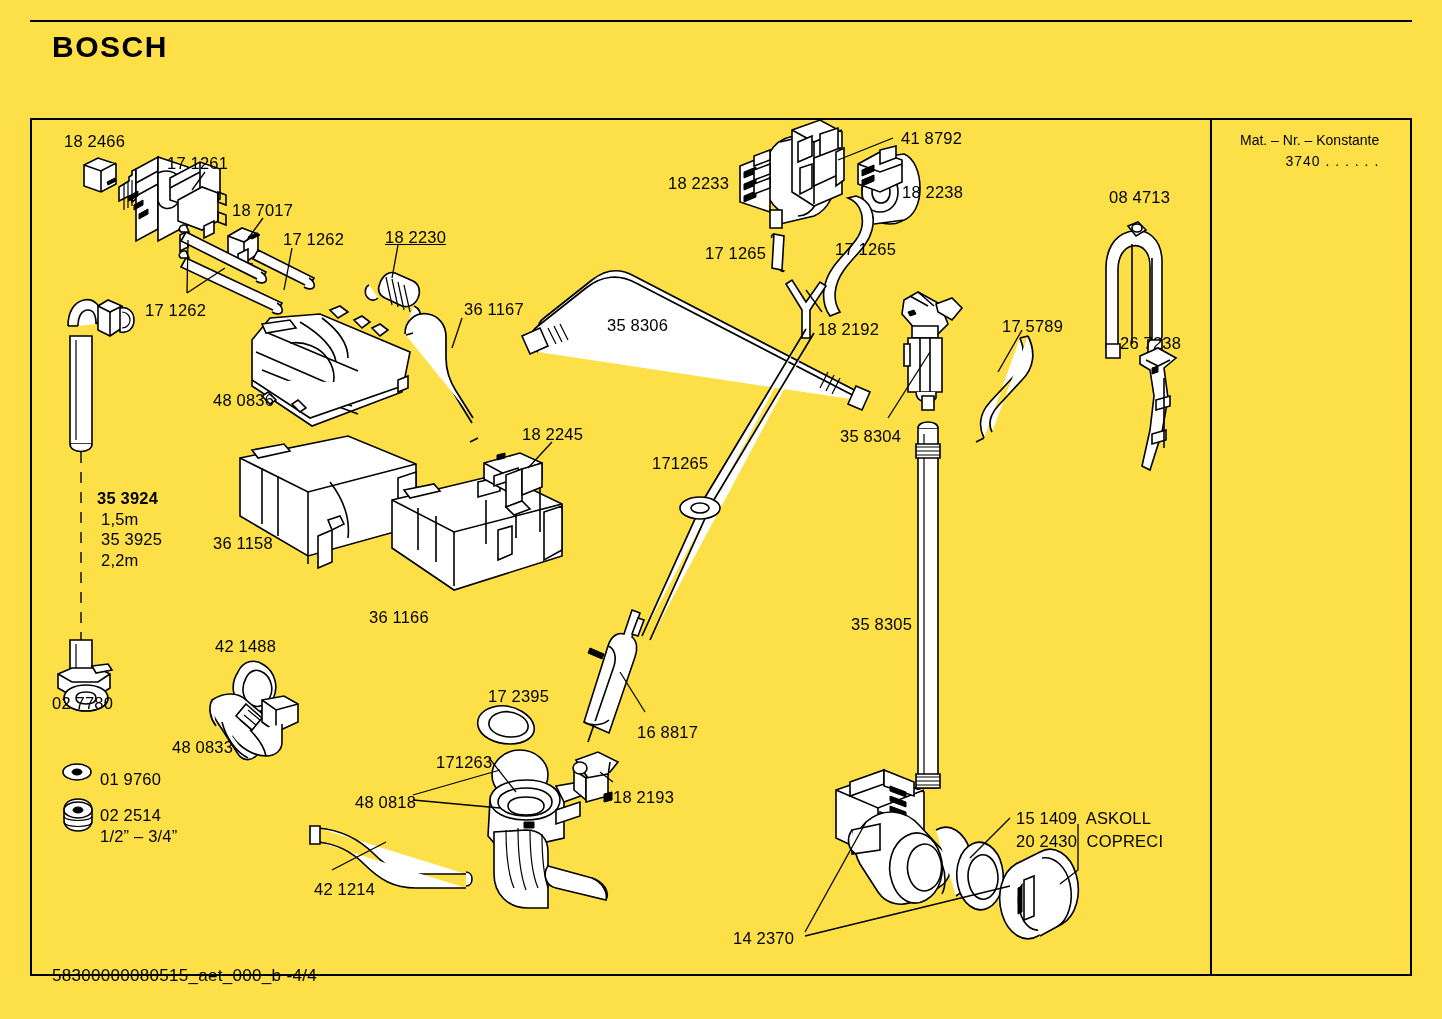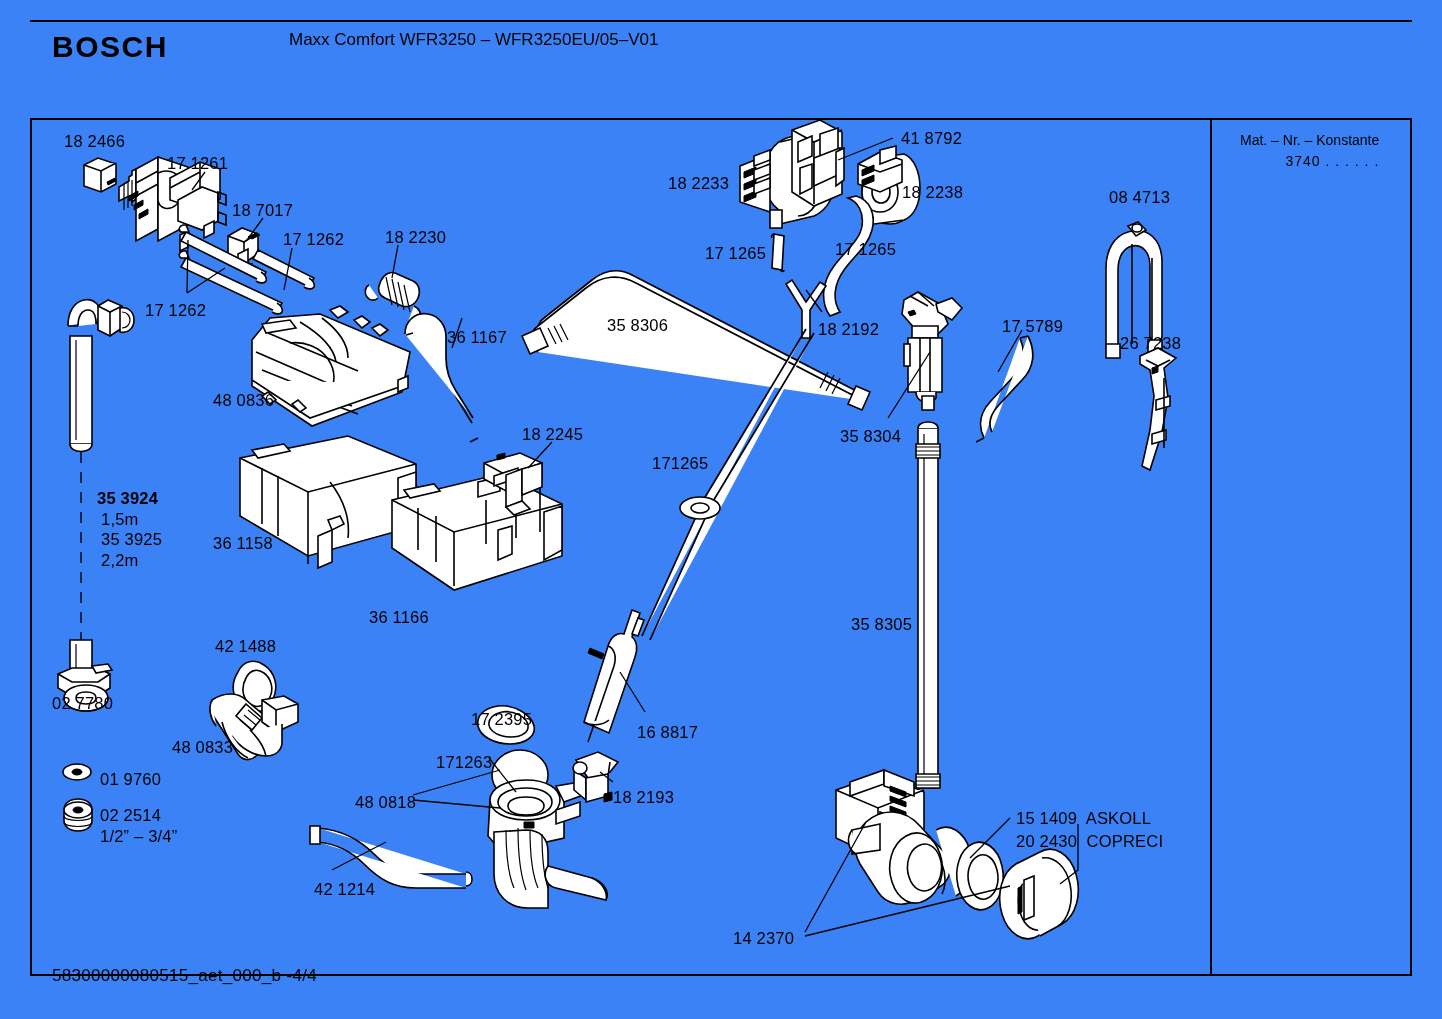--- a/index.html
+++ b/index.html
@@ -6,21 +6,21 @@
   * { box-sizing: border-box; }
   html, body {
     margin: 0; padding: 0;
     background: #ffffff;
     font-family: "Liberation Sans", sans-serif;
   }
   #sheet {
     position: relative;
     width: 1442px;
     height: 1019px;
-    background: #3b82f6;
+    background: #fde047;
     overflow: hidden;
     padding-left: 12px;
   }
 
   
   .brand {
     position: absolute;
     left: 52px; top: 30px;
     font-weight: bold;
     font-size: 30px;
@@ -108,21 +108,20 @@
   .dash { stroke: #000; stroke-width: 1.4; fill: none; stroke-dasharray: 11 9; }
 </style>
 </head>
 <body>
 
 <div id="sheet">
 
   <div class="rule-top"></div>
 
   <div class="brand">BOSCH</div>
-  <div class="model-title">Maxx Comfort WFR3250 – WFR3250EU/05–V01</div>
 
 
   <div class="frame"></div>
   <div class="divider-v"></div>
 
   <div class="matnr">
     <div>Mat. – Nr. – Konstante</div>
     <div class="row2">3740 .  .     .    .   .   .</div>
   </div>
 
@@ -539,22 +538,22 @@
       <path class="lead" d="M1010 818 L970 858 M1078 824 L1078 870 L1060 884"></path>
     </g>
   </svg>
 
   <div id="labels">
       <div class="lbl" style="left: 64px; top: 131px;">18 2466</div>
       <div class="lbl" style="left: 167px; top: 153px;">17 1261</div>
       <div class="lbl" style="left: 232px; top: 200px;">18 7017</div>
       <div class="lbl" style="left: 283px; top: 229px;">17 1262</div>
       <div class="lbl" style="left: 145px; top: 300px;">17 1262</div>
-      <div class="lbl" style="left: 385px; top: 227px;">18 2230</div>
-      <div class="lbl" style="left: 447px; top: 299px; margin-top: 28px;">36 1167</div>
+      <div class="lbl" style="left: 385px; top: 227px; text-decoration: underline;">18 2230</div>
+      <div class="lbl" style="left: 464px; top: 299px;">36 1167</div>
       <div class="lbl" style="left: 213px; top: 390px;">48 0836</div>
       <div class="lbl" style="left: 522px; top: 424px;">18 2245</div>
       <div class="lbl" style="left: 213px; top: 533px;">36 1158</div>
       <div class="lbl" style="left: 369px; top: 607px;">36 1166</div>
       <div class="lbl" style="left: 97px; top: 488px; font-weight: bold;">35 3924</div>
       <div class="lbl" style="left: 101px; top: 509px;">1,5m</div>
       <div class="lbl" style="left: 101px; top: 529px;">35 3925</div>
       <div class="lbl" style="left: 101px; top: 550px;">2,2m</div>
       <div class="lbl" style="left: 52px; top: 693px;">02 7780</div>
       <div class="lbl" style="left: 215px; top: 636px;">42 1488</div>
@@ -568,21 +567,21 @@
       <div class="lbl" style="left: 705px; top: 243px;">17 1265</div>
       <div class="lbl" style="left: 835px; top: 239px;">17 1265</div>
       <div class="lbl" style="left: 818px; top: 319px;">18 2192</div>
       <div class="lbl" style="left: 607px; top: 315px;">35 8306</div>
       <div class="lbl" style="left: 652px; top: 453px;">171265</div>
       <div class="lbl" style="left: 840px; top: 426px;">35 8304</div>
       <div class="lbl" style="left: 851px; top: 614px;">35 8305</div>
       <div class="lbl" style="left: 1002px; top: 316px;">17 5789</div>
       <div class="lbl" style="left: 1109px; top: 187px;">08 4713</div>
       <div class="lbl" style="left: 1120px; top: 333px;">26 7238</div>
-      <div class="lbl" style="left: 471px; top: 686px; margin-top: 23px;">17 2395</div>
+      <div class="lbl" style="left: 488px; top: 686px;">17 2395</div>
       <div class="lbl" style="left: 637px; top: 722px;">16 8817</div>
       <div class="lbl" style="left: 436px; top: 752px;">171263</div>
       <div class="lbl" style="left: 613px; top: 787px;">18 2193</div>
       <div class="lbl" style="left: 355px; top: 792px;">48 0818</div>
       <div class="lbl" style="left: 314px; top: 879px;">42 1214</div>
       <div class="lbl" style="left: 733px; top: 928px;">14 2370</div>
       <div class="lbl" style="left: 1016px; top: 808px;">15 1409  ASKOLL</div>
       <div class="lbl" style="left: 1016px; top: 831px;">20 2430  COPRECI</div>
     </div>
 

